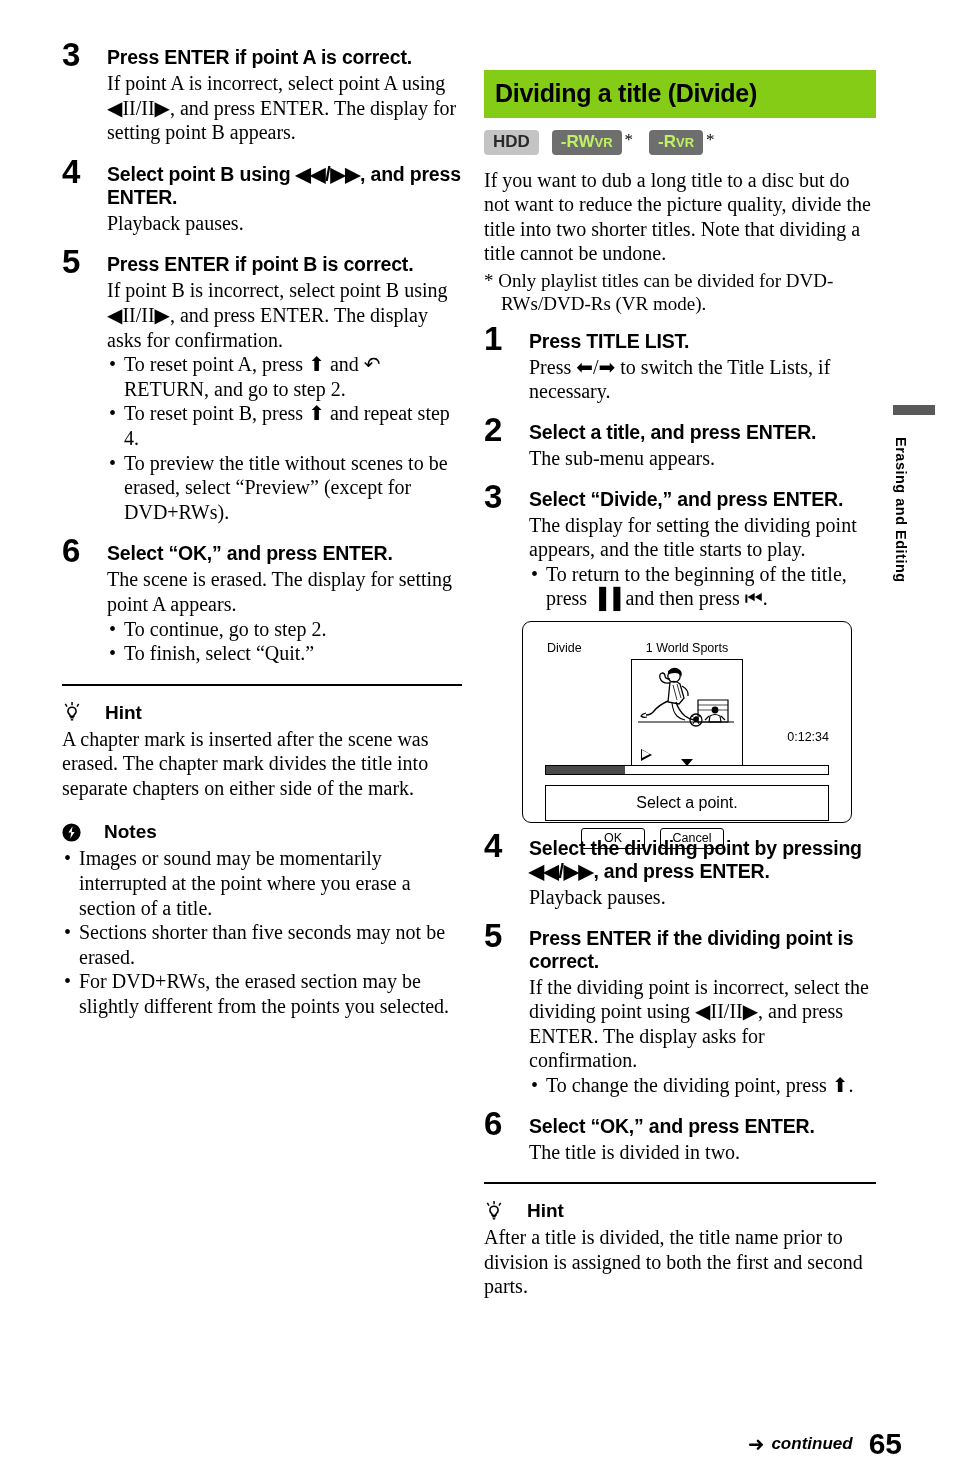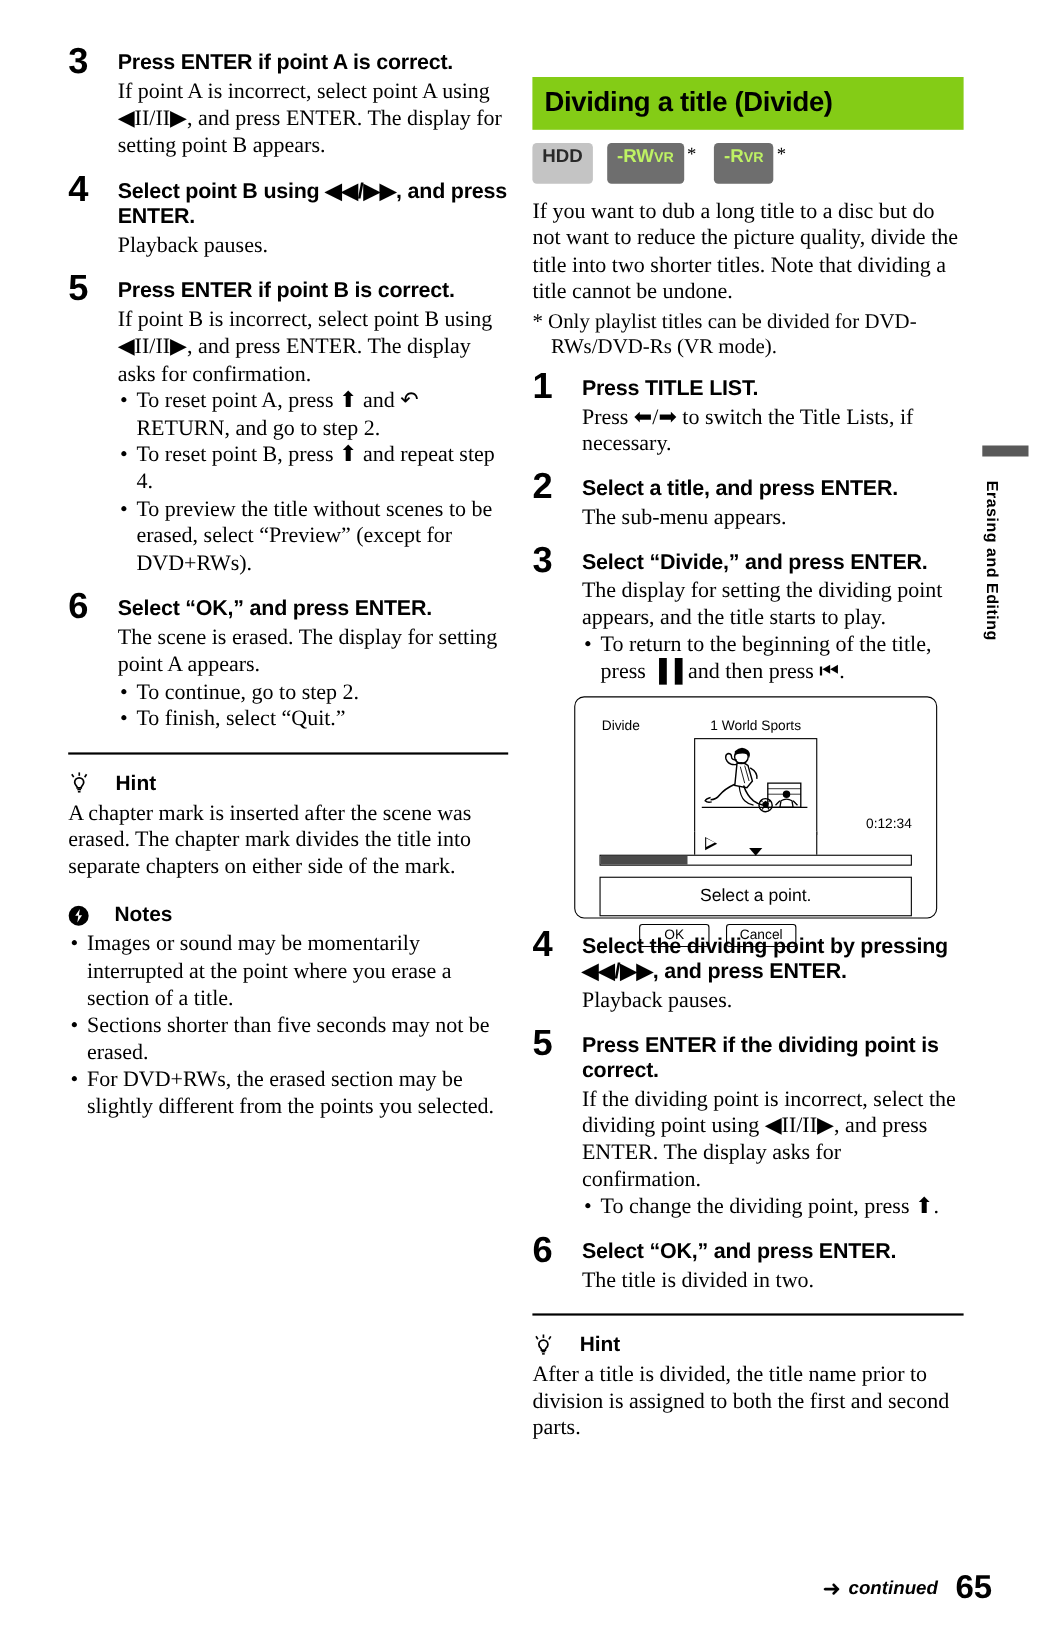--- a/index.html
+++ b/index.html
@@ -44,21 +44,21 @@
     letter-spacing:-0.3px;
     margin:0 0 12px 0;
   }
 
   
   .badges { margin:0 0 13px 0; display:flex; align-items:flex-start; }
   .badge {
     font-family:"Liberation Sans", sans-serif;
     font-weight:bold; font-size:17px;
     border-radius:4px;
-    padding:2px 9px 15px 9px;
+    padding:2px 9px 3px 9px;
     display:inline-block; line-height:1.15;
   }
   .badge.light { background:#c4c4c4; color:#2a2a2a; }
   .badge.dark  { background:#6e6e6e; color:#bef264; }
   .badge .sub { font-size:13px; }
   .ast { font-size:17px; vertical-align:super; margin:0 16px 0 3px; }
   .ast.last { margin-right:0; }
   .badge-gap { width:13px; }
 
   .intro { font-size:20px; line-height:1.23; margin:0 0 4px 0; }

